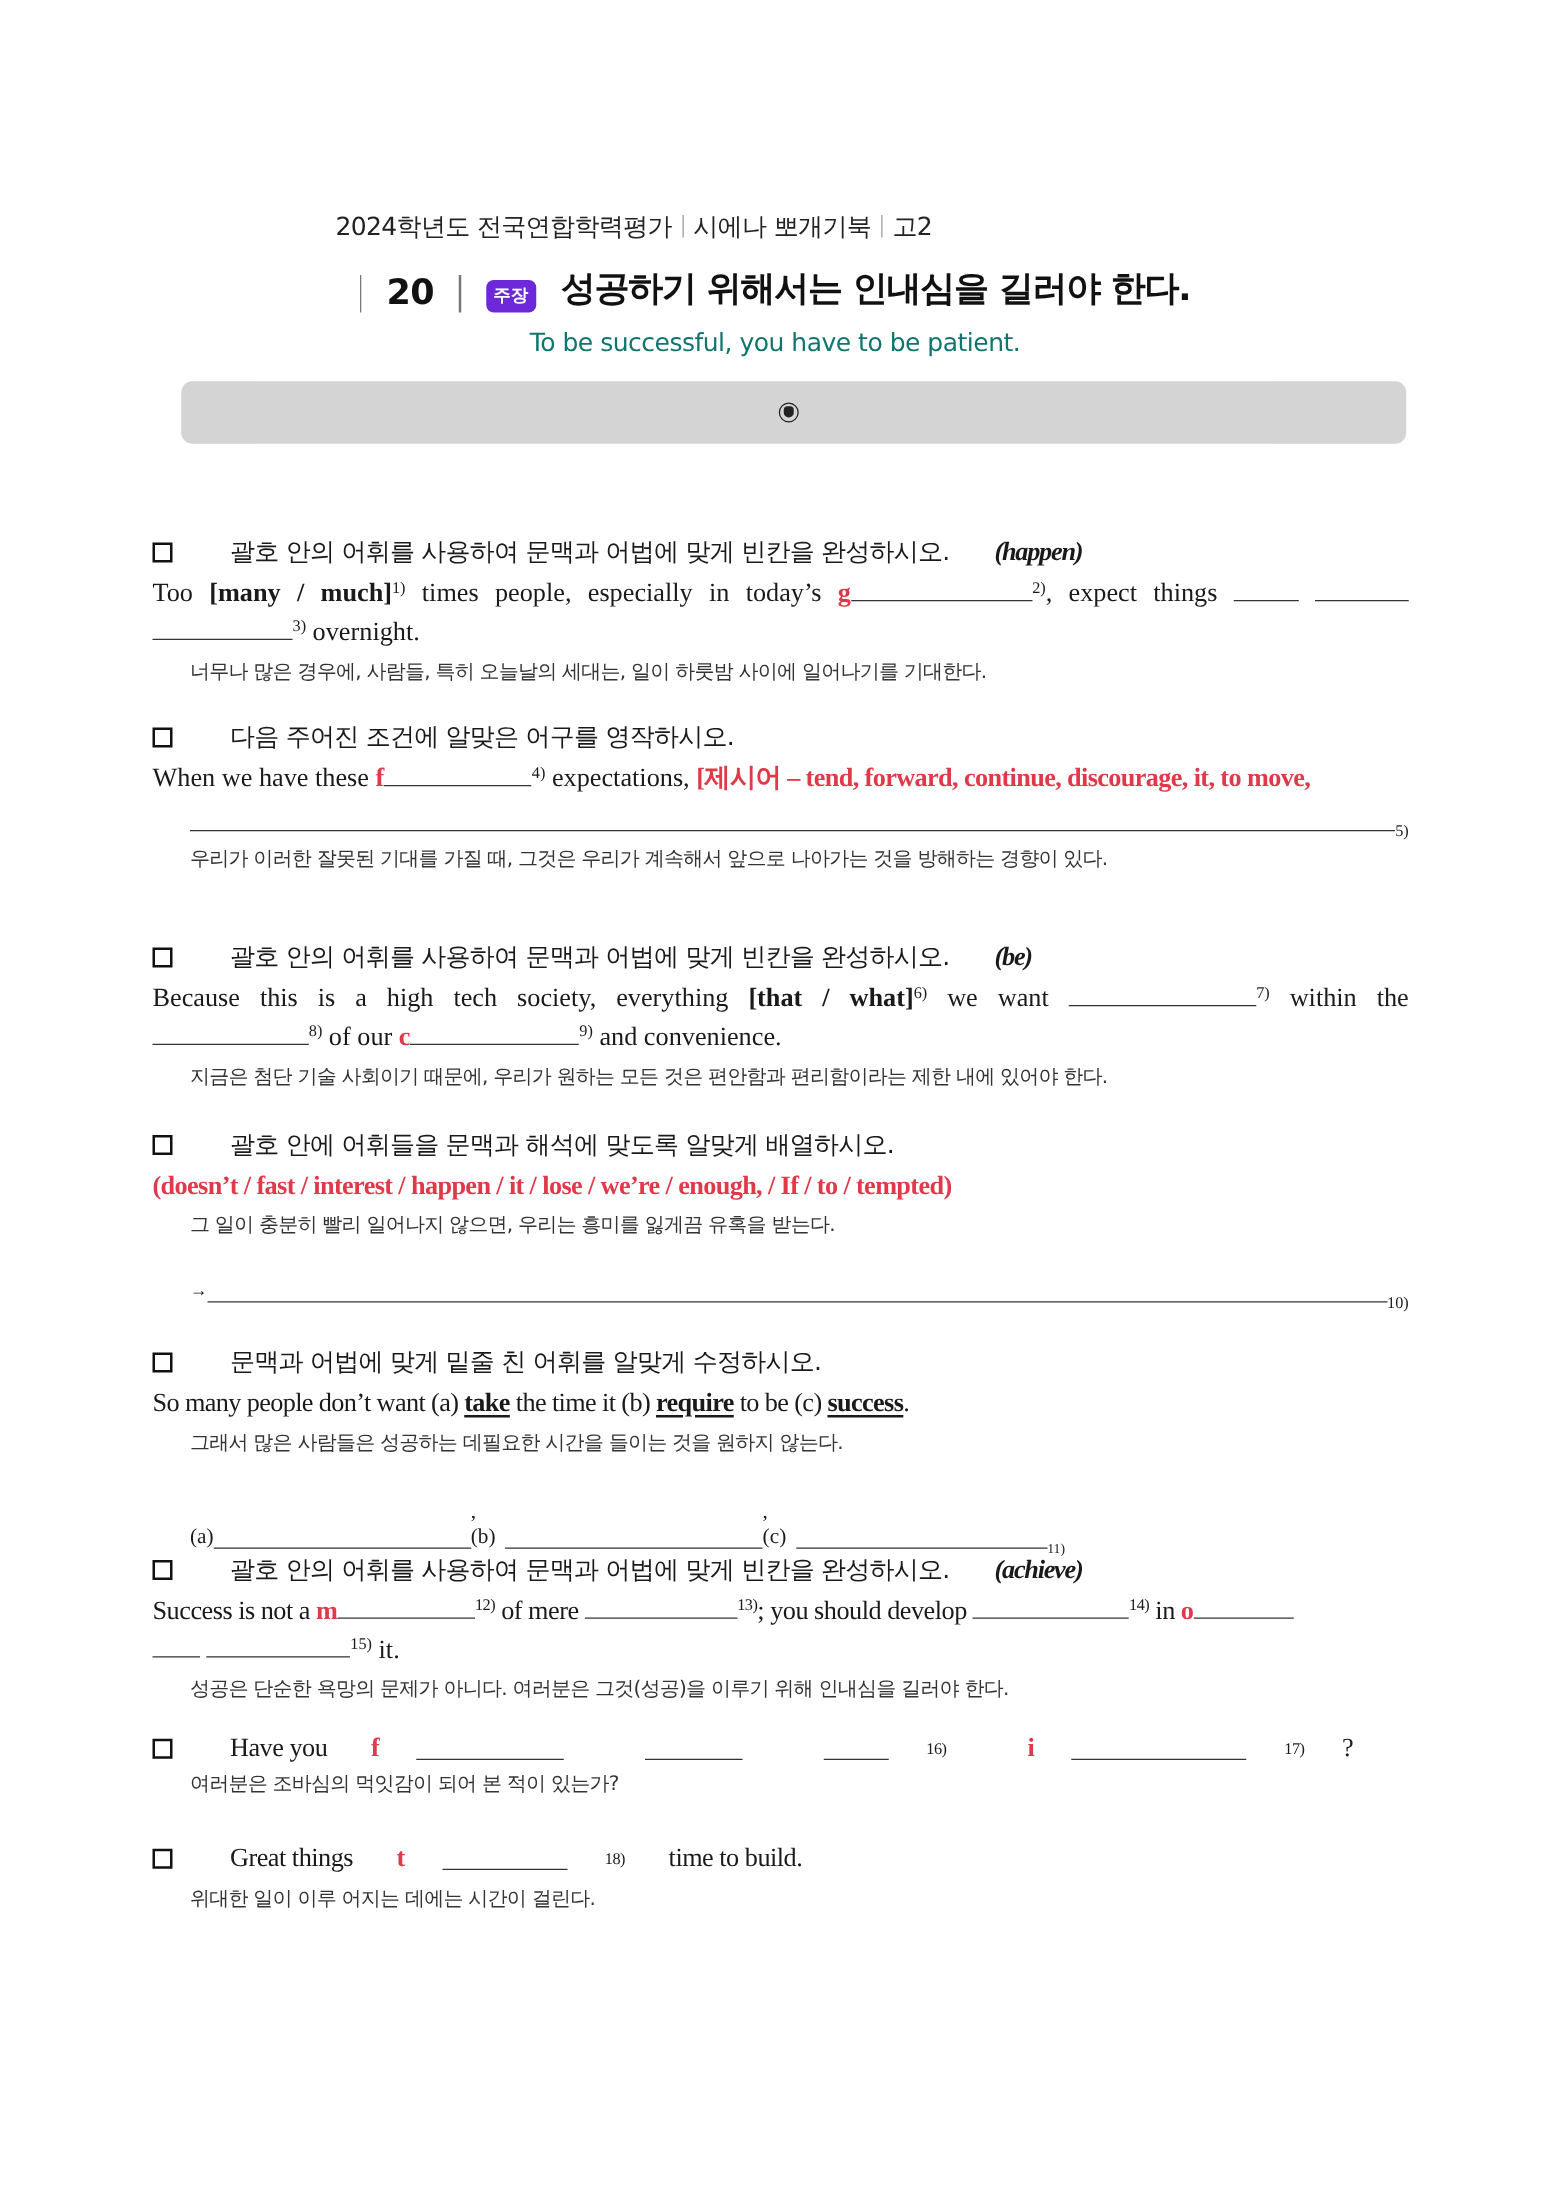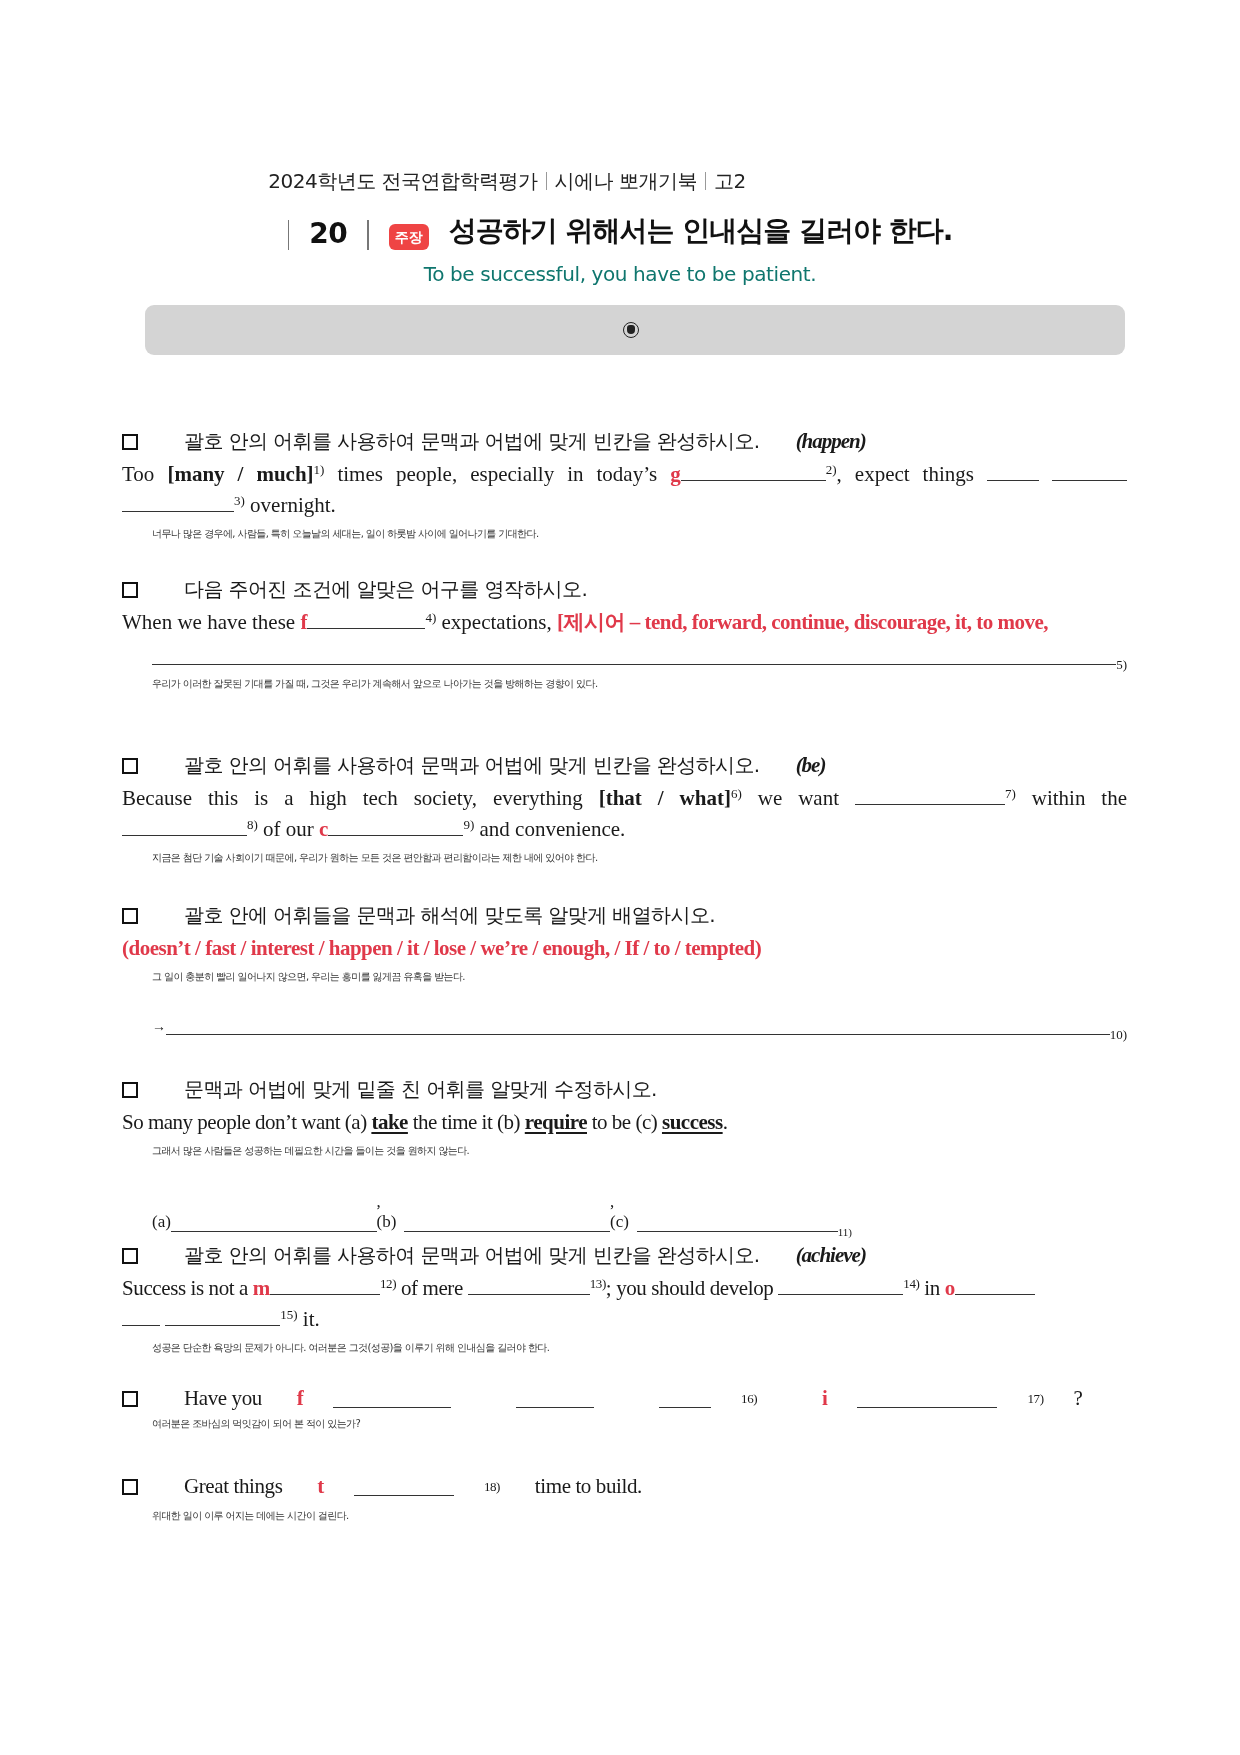--- a/index.html
+++ b/index.html
@@ -16,21 +16,21 @@
       font-size: 20px; letter-spacing: -0.5px; color: #222;
     }
     .header-line1 .sep { display:inline-block; width:1px; height:18px; background:#999; margin: 0 8px; vertical-align:-2px; }
     .title-row {
       position: absolute; top: 212px; left: 0; width: 1240px;
       display: flex; justify-content: center; align-items: flex-end; gap: 20px;
     }
     .title-row .vbar { width: 1.5px; height: 30px; background: #777; }
     .title-num { font-size: 28px; font-weight: bold; color: #111; letter-spacing: -0.5px; }
     .title-badge {
-      background: #ef4444; color: #fff; font-size: 14px; font-weight: bold;
+      background: #6d28d9; color: #fff; font-size: 14px; font-weight: bold;
       border-radius: 6px; padding: 6px 6px; line-height: 1;
     }
     .title-text { font-size: 28px; font-weight: bold; color: #111; letter-spacing: -1px; }
     .subtitle {
       position: absolute; top: 262px; left: 0; width: 1240px; text-align: center;
       font-size: 20px; color: #0f766e; letter-spacing: -0.4px;
     }
     .instruction-bar {
       position: absolute; top: 305px; left: 145px; width: 980px; height: 50px;
       background: #d4d4d4; border-radius: 9px;
@@ -52,21 +52,21 @@
     .checkbox {
       width: 12px; height: 12px; border: 2px solid #111; margin-right: 16px; flex-shrink: 0;
     }
     .hint { font-family: "Liberation Serif", serif; font-style: italic; font-weight: bold; margin-left: 6px; font-size: 21px; letter-spacing: -1px; }
     .body-line {
       font-family: "Liberation Serif", serif; font-size: 21px;
       line-height: 31px; color: #1a1a1a;
     }
     .justify { text-align: justify; text-align-last: justify; }
     .kor {
-      margin-left: 30px; font-size: 10px; color: #333; letter-spacing: -0.6px; margin-top: 6px;
+      margin-left: 30px; font-size: 16px; color: #333; letter-spacing: -0.6px; margin-top: 6px;
     }
     .blank { display: inline-block; border-bottom: 1px solid #333; height: 18px; vertical-align: baseline; }
     sup { font-size: 13px; vertical-align: 7px; line-height: 0; }
     b.brk { font-weight: bold; }
     .u { text-decoration: underline; font-weight: bold; text-underline-offset: 3px; text-align: right; }
     .answer-line { margin-left: 30px; display: flex; align-items: flex-end; font-family: "Liberation Serif", serif; font-size: 17px; }
     .answer-line .long { flex: 1; border-bottom: 1px solid #333; height: 16px; }
   </style>
 </head>
 <body>

